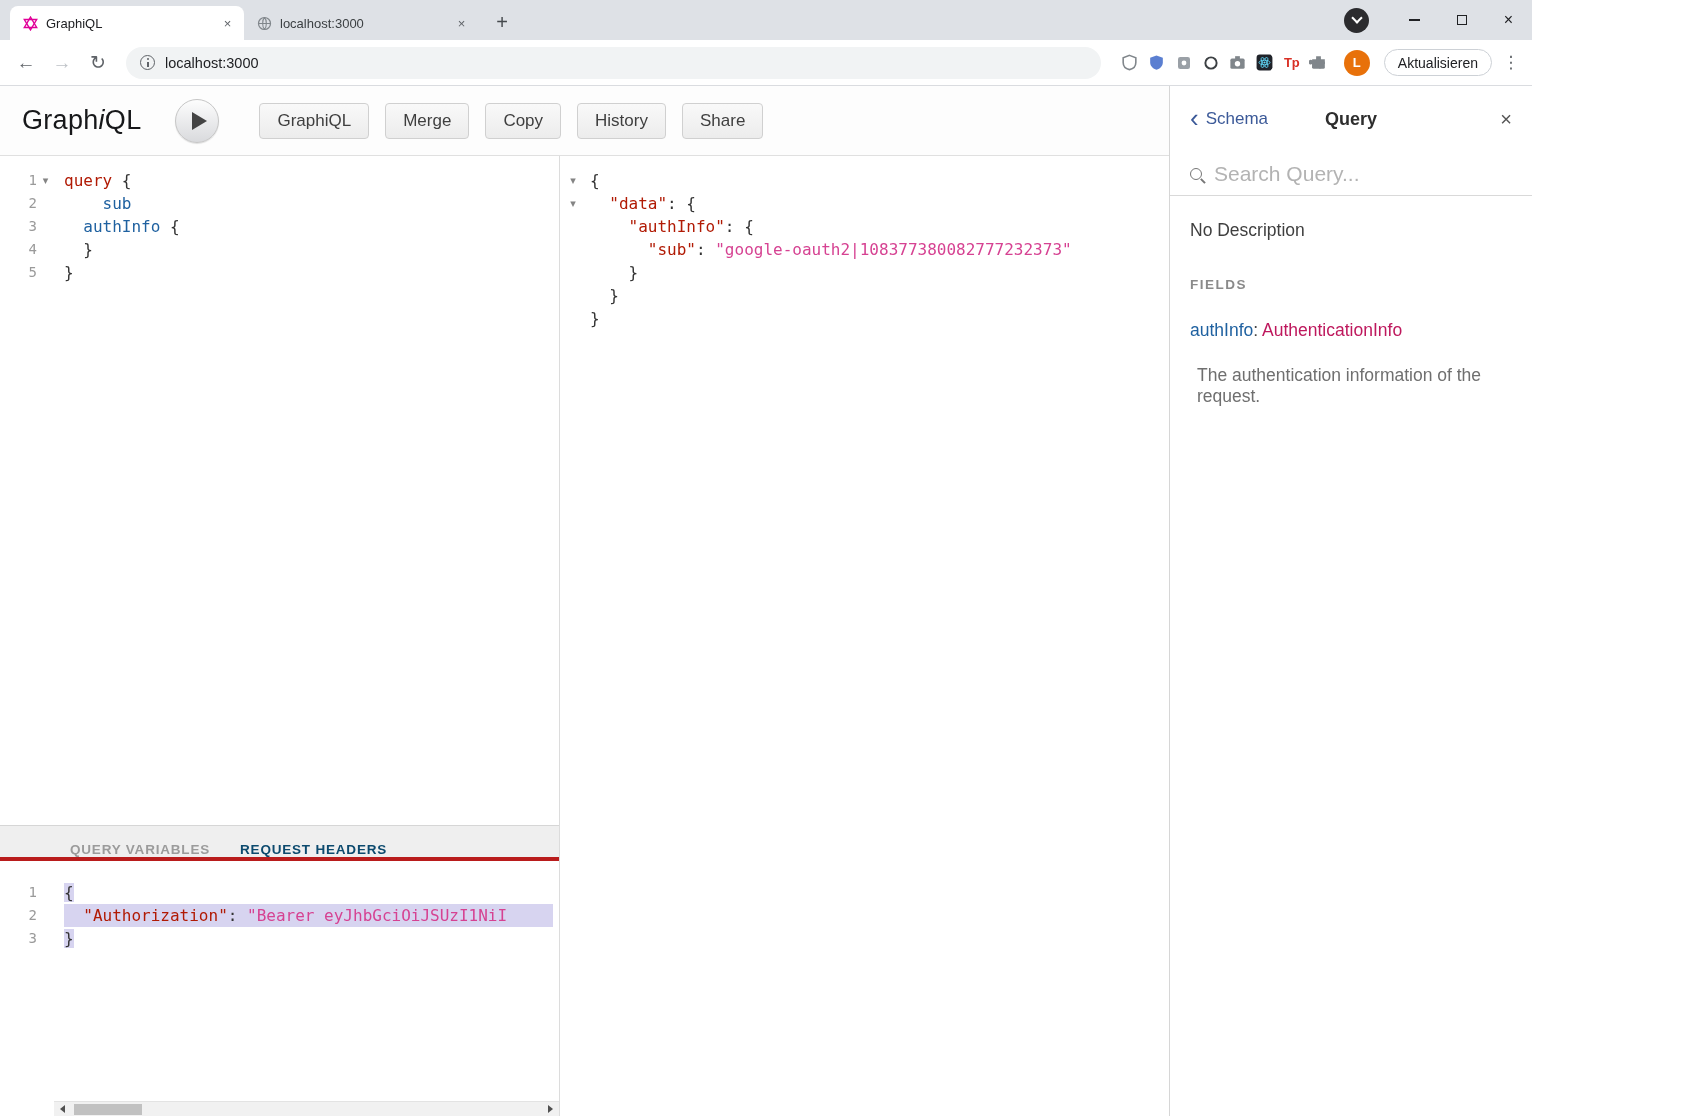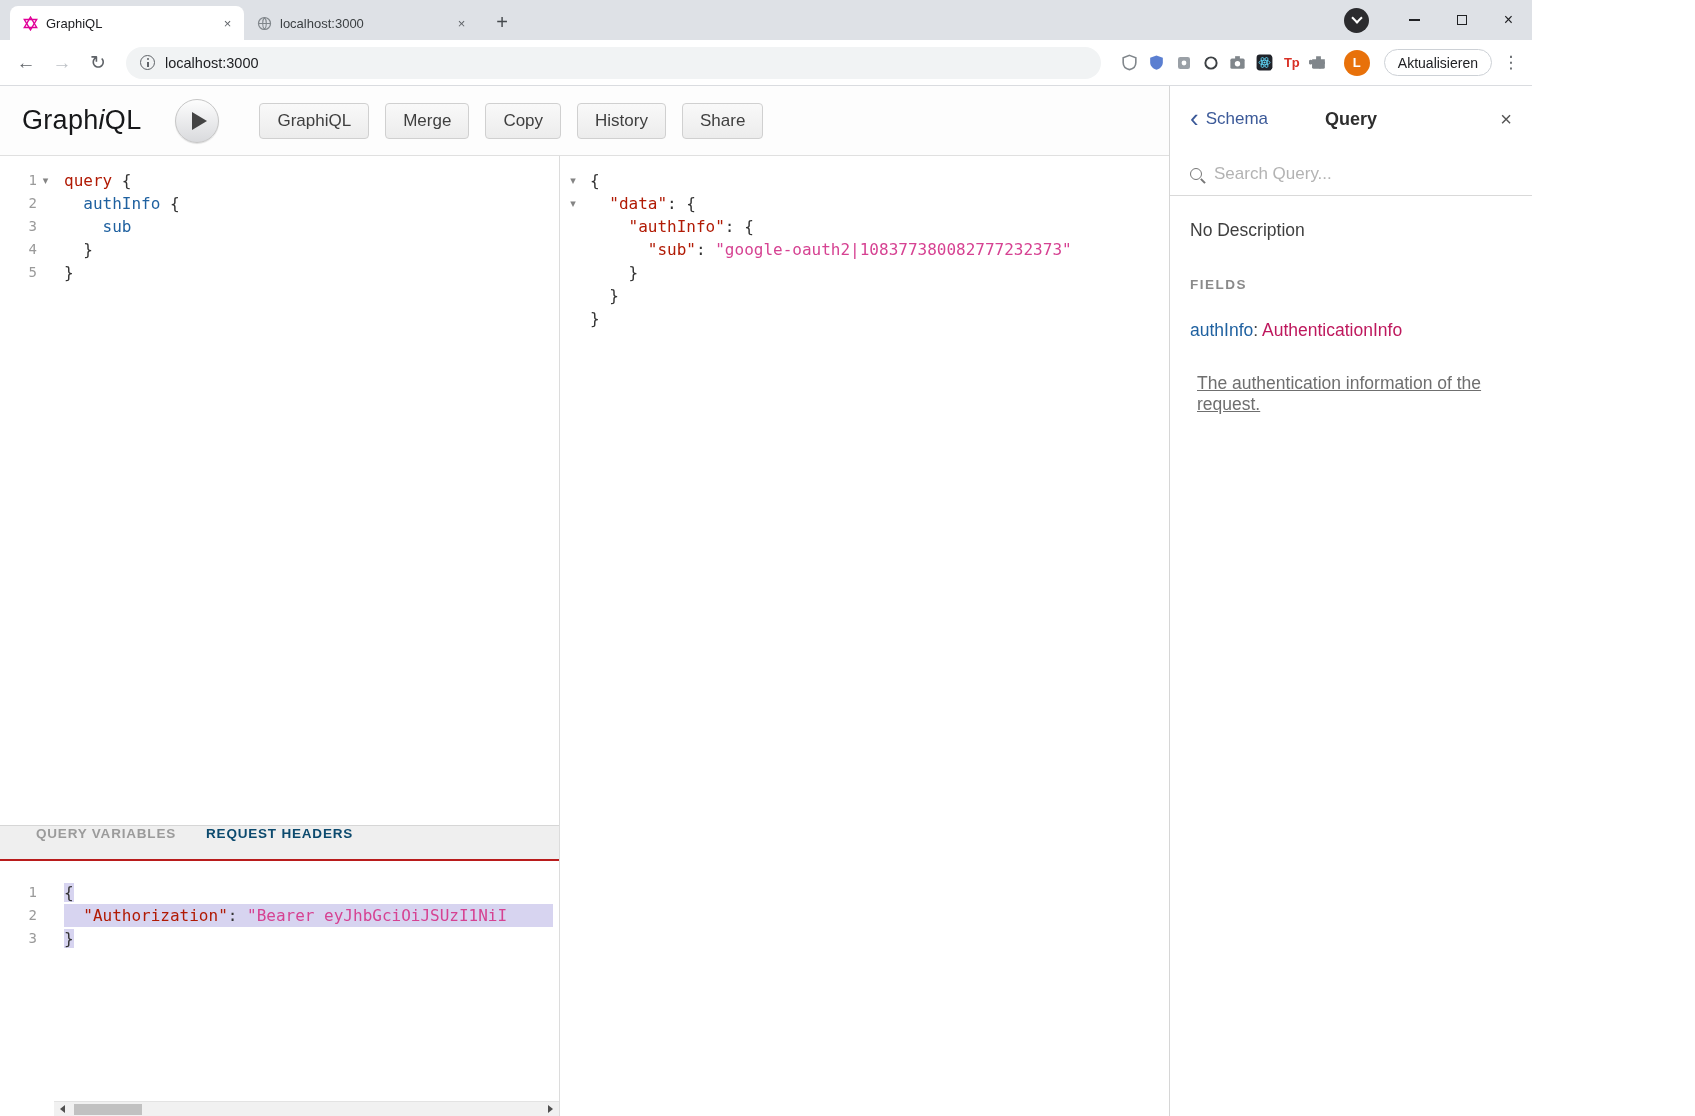--- a/index.html
+++ b/index.html
@@ -81,22 +81,22 @@
   .code-line { white-space:pre; font:16px/23px "DejaVu Sans Mono", monospace; color:#333; }
   .c-kw    { color:#B11A04; }
   .c-field { color:#1F61A0; }
   .c-key   { color:#B11A04; }
   .c-str   { color:#D64292; }
   .c-punct { color:#333; }
   .c-plain { color:#333; }
   .sel-inline { background:#d7d4f0; }
   .code-line.sel-full { background:#d7d4f0; }
 
-  .secondary-bar { height:36px; background:#efefef; border-top:1px solid #d6d6d6; border-bottom:2px solid #b91c1c;
-                   display:flex; align-items:flex-start; padding-left:36px; gap:30px; flex:none; }
+  .secondary-bar { height:36px; background:#efefef; border-top:1px solid #d6d6d6; border-bottom:4px solid #b91c1c;
+                   display:flex; align-items:flex-end; padding-left:70px; gap:30px; flex:none; }
   .sec-tab { font-size:13.5px; font-weight:bold; letter-spacing:0.8px; color:#9b9b9b; cursor:pointer; }
   .sec-tab.active { color:#0c4a6e; }
 
   .headers-editor { height:240px; flex:none; display:flex; overflow:hidden; }
   .headers-editor .gutter, .headers-editor .code { padding-top:20px; }
 
   .h-scrollbar { height:15px; flex:none; display:flex; margin-left:54px; background:#f1f1f1; border-top:1px solid #e3e3e3; }
   .scroll-btn { width:17px; display:flex; align-items:center; justify-content:center; }
   .tri-left  { width:0; height:0; border-right:5px solid #505050; border-top:4px solid transparent; border-bottom:4px solid transparent; }
   .tri-right { width:0; height:0; border-left:5px solid #505050; border-top:4px solid transparent; border-bottom:4px solid transparent; }
@@ -112,31 +112,31 @@
   .doc-header { height:66px; display:flex; align-items:center; padding:0 20px; position:relative; flex:none; }
   .doc-back { display:flex; align-items:center; gap:7px; color:#3B5998; font-size:17px; cursor:pointer; z-index:1; }
   .doc-back .chev { font-size:26px; line-height:1; margin-top:-3px; }
   .doc-title { position:absolute; left:0; right:0; text-align:center; font-weight:bold; font-size:18px; color:#2e2e2e; }
   .doc-close { margin-left:auto; font-size:20px; color:#555; cursor:pointer; z-index:1; }
   .doc-search { height:44px; display:flex; align-items:center; gap:12px; padding:0 20px;
                 border-bottom:1px solid #d9d9d9; flex:none; }
   .mag { width:12px; height:12px; border:1.8px solid #767676; border-radius:50%; position:relative; flex:none; }
   .mag::after { content:""; position:absolute; width:6px; height:1.8px; background:#767676;
                 transform:rotate(45deg); right:-5px; bottom:-3px; }
-  .doc-search input { border:none; outline:none; font-size:17px; color:#333; flex:1; background:transparent;
+  .doc-search input { border:none; outline:none; font-size:21px; color:#333; flex:1; background:transparent;
                       font-family:"Liberation Sans", sans-serif; }
   .doc-search input::placeholder { color:#b3b3b3; }
   .doc-body { padding:24px 20px; overflow:auto; }
   .no-desc { font-size:17.5px; color:#3f3f3f; margin-bottom:36px; }
   .fields-h { font-size:13.5px; font-weight:bold; letter-spacing:1.5px; color:#8a8a8a; margin-bottom:28px; }
   .field-line { font-size:17.5px; }
   .field-name { color:#1F61A0; cursor:pointer; }
   .field-colon { color:#444; }
   .field-type { color:#be185d; cursor:pointer; }
-  .field-desc { color:#6f6f6f; font-size:17.5px; margin-top:32px; padding-left:7px;text-decoration:underline; }
+  .field-desc { color:#6f6f6f; font-size:17.5px; margin-top:24px; padding-left:7px; }
 </style>
 </head>
 <body>
 
 <div class="screen">
 
   <div class="tabstrip">
     <div class="tab active">
       <span class="favicon">
         <svg width="15" height="15" viewBox="0 0 16 16">
@@ -267,22 +267,22 @@
                   <span class="lineno">4</span>
                   <span class="fold"></span>
                 </div>
                 <div class="gutter-row">
                   <span class="lineno">5</span>
                   <span class="fold"></span>
                 </div>
               </div>
             <div class="code">
                 <div class="code-line"><span class="tok c-kw">query </span><span class="tok c-punct">{</span></div>
+                <div class="code-line"><span class="tok c-plain">    </span><span class="tok c-field">sub</span></div>
                 <div class="code-line"><span class="tok c-plain">  </span><span class="tok c-field">authInfo</span><span class="tok c-punct"> {</span></div>
-                <div class="code-line"><span class="tok c-plain">    </span><span class="tok c-field">sub</span></div>
                 <div class="code-line"><span class="tok c-punct">  }</span></div>
                 <div class="code-line"><span class="tok c-punct">}</span></div>
               </div>
           </div>
           <div class="secondary-bar">
             <span class="sec-tab">QUERY VARIABLES</span>
             <span class="sec-tab active">REQUEST HEADERS</span>
           </div>
           <div class="headers-editor">
             <div class="gutter">

